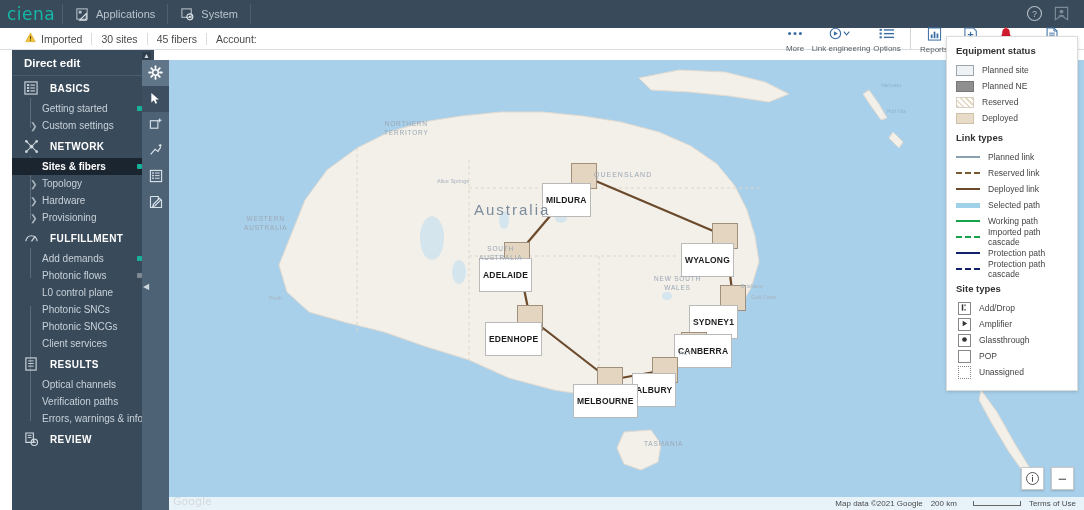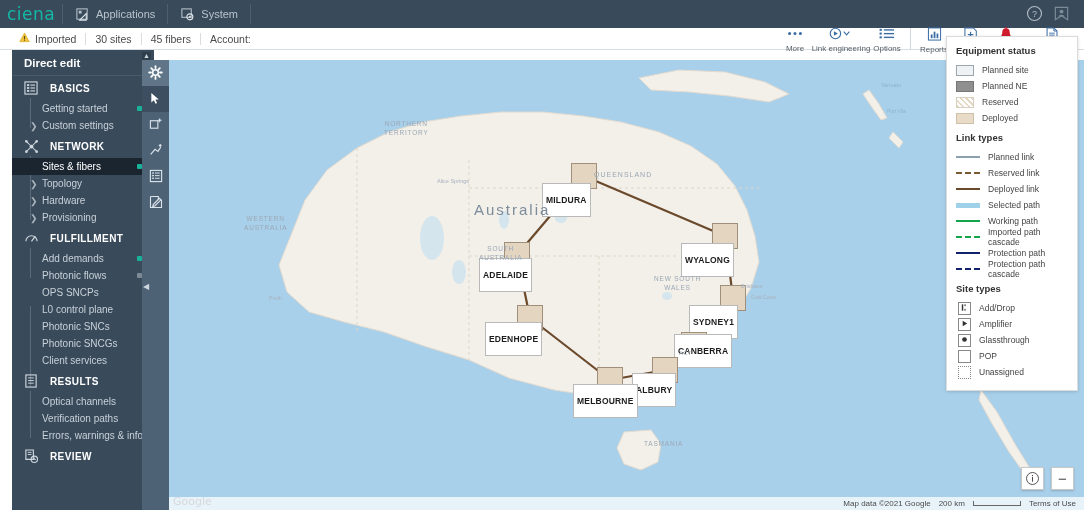--- a/index.html
+++ b/index.html
@@ -28,21 +28,21 @@
     color:#b9c4cd; font-size:11px; cursor:default;
   }
   .topitem svg{ display:block; }
   .topright{ margin-left:auto; display:flex; align-items:center; gap:10px; padding-right:14px;}
   .ticon{ opacity:.85; cursor:pointer; }
 
   
   .statusbar{
     position:absolute; left:0; top:28px; width:1084px; height:22px;
     background:#fff; border-bottom:1px solid #d8dde2;
-    display:flex; align-items:center; padding-left:10px; gap:0px;
+    display:flex; align-items:center; padding-left:16px; gap:0px;
     font-size:10.5px; color:#4a4a4a;
   }
   .statusbar .seg{ padding:0 9px; border-right:1px solid #dcdcdc; height:12px; display:flex; align-items:center;}
   .statusbar .seg:last-child{ border-right:none; }
   .warnico{ display:inline-block; margin-right:5px; }
 
   
   .toolbar{
     position:absolute; right:4px; top:26px; height:26px;
     display:flex; align-items:flex-start; gap:0;
@@ -74,21 +74,21 @@
   }
   .group-head .gi{ width:22px; display:flex; align-items:center; justify-content:center; }
   .group-head .gl{ margin-left:8px;text-align:right; }
   .navitem{
     position:relative; display:flex; align-items:center; height:17px;
     padding-left:30px; font-size:10px; color:#c8d1d9; cursor:pointer;
   }
   .navitem .dot{
     position:absolute; right:12px; width:5px; height:5px; border-radius:1px;
   }
-  .navitem.sel{ background:#1b2530; color:#fff; font-weight:normal; }
+  .navitem.sel{ background:#1b2530; color:#fff; font-weight:bold; }
   .navitem .chev{ position:absolute; left:18px; font-size:9px; color:#a9b4bd; }
   .railline{
     position:absolute; left:18px; width:1px; background:#5b6b79;
   }
   .navscrollbar{
     position:absolute; right:3px; top:2px; width:9px; height:430px;
     background:#2f3e4c;
   }
   .navscrollbar .thumb{
     position:absolute; left:0; top:12px; width:9px; height:150px; background:#8fa0ae;
@@ -115,21 +115,21 @@
   .map{
     position:absolute; left:169px; top:60px; width:915px; height:450px;
     background:#a9d0ea; overflow:hidden;
   }
   .mapfooter{
     position:absolute; left:0; bottom:0; width:915px; height:13px;
     background:rgba(255,255,255,0.72); display:flex; align-items:center;
     justify-content:flex-end; gap:8px; padding-right:8px;
     font-size:8px; color:#4b4b4b;
   }
-  .scalebar{ display:flex; align-items:center; gap:8px;}
+  .scalebar{ display:flex; align-items:center; gap:16px;}
   .scalerule{ width:48px; height:5px; border:1px solid #666; border-top:none; }
   .googlelogo{
     position:absolute; left:4px; bottom:2px; color:#5b5b5b; font-size:11px;
     font-family:"DejaVu Sans", sans-serif; opacity:.75;
   }
   .mapbtn{
     position:absolute; width:23px; height:23px; background:#fff;
     border:1px solid #c9c9c9; display:flex; align-items:center; justify-content:center;
     cursor:pointer; color:#4a4a4a; font-size:14px; box-shadow:0 1px 2px rgba(0,0,0,.18);
   }
@@ -395,23 +395,20 @@
             <span>Add demands</span>
             <span class="dot" style="background: rgb(22, 179, 154);"></span>
           </div>
           <div class="navitem">
             <span>Photonic flows</span>
             <span class="dot" style="background: rgb(125, 138, 149);"></span>
           </div>
         </div>
         <div class="group">
           <div class="railline" style="top: 22px; height: 81px;"></div>
-          <div class="navitem">
-            <span>OPS SNCPs</span>
-          </div>
           <div class="navitem">
             <span>L0 control plane</span>
           </div>
           <div class="navitem">
             <span>Photonic SNCs</span>
           </div>
           <div class="navitem">
             <span>Photonic SNCGs</span>
           </div>
           <div class="navitem">

